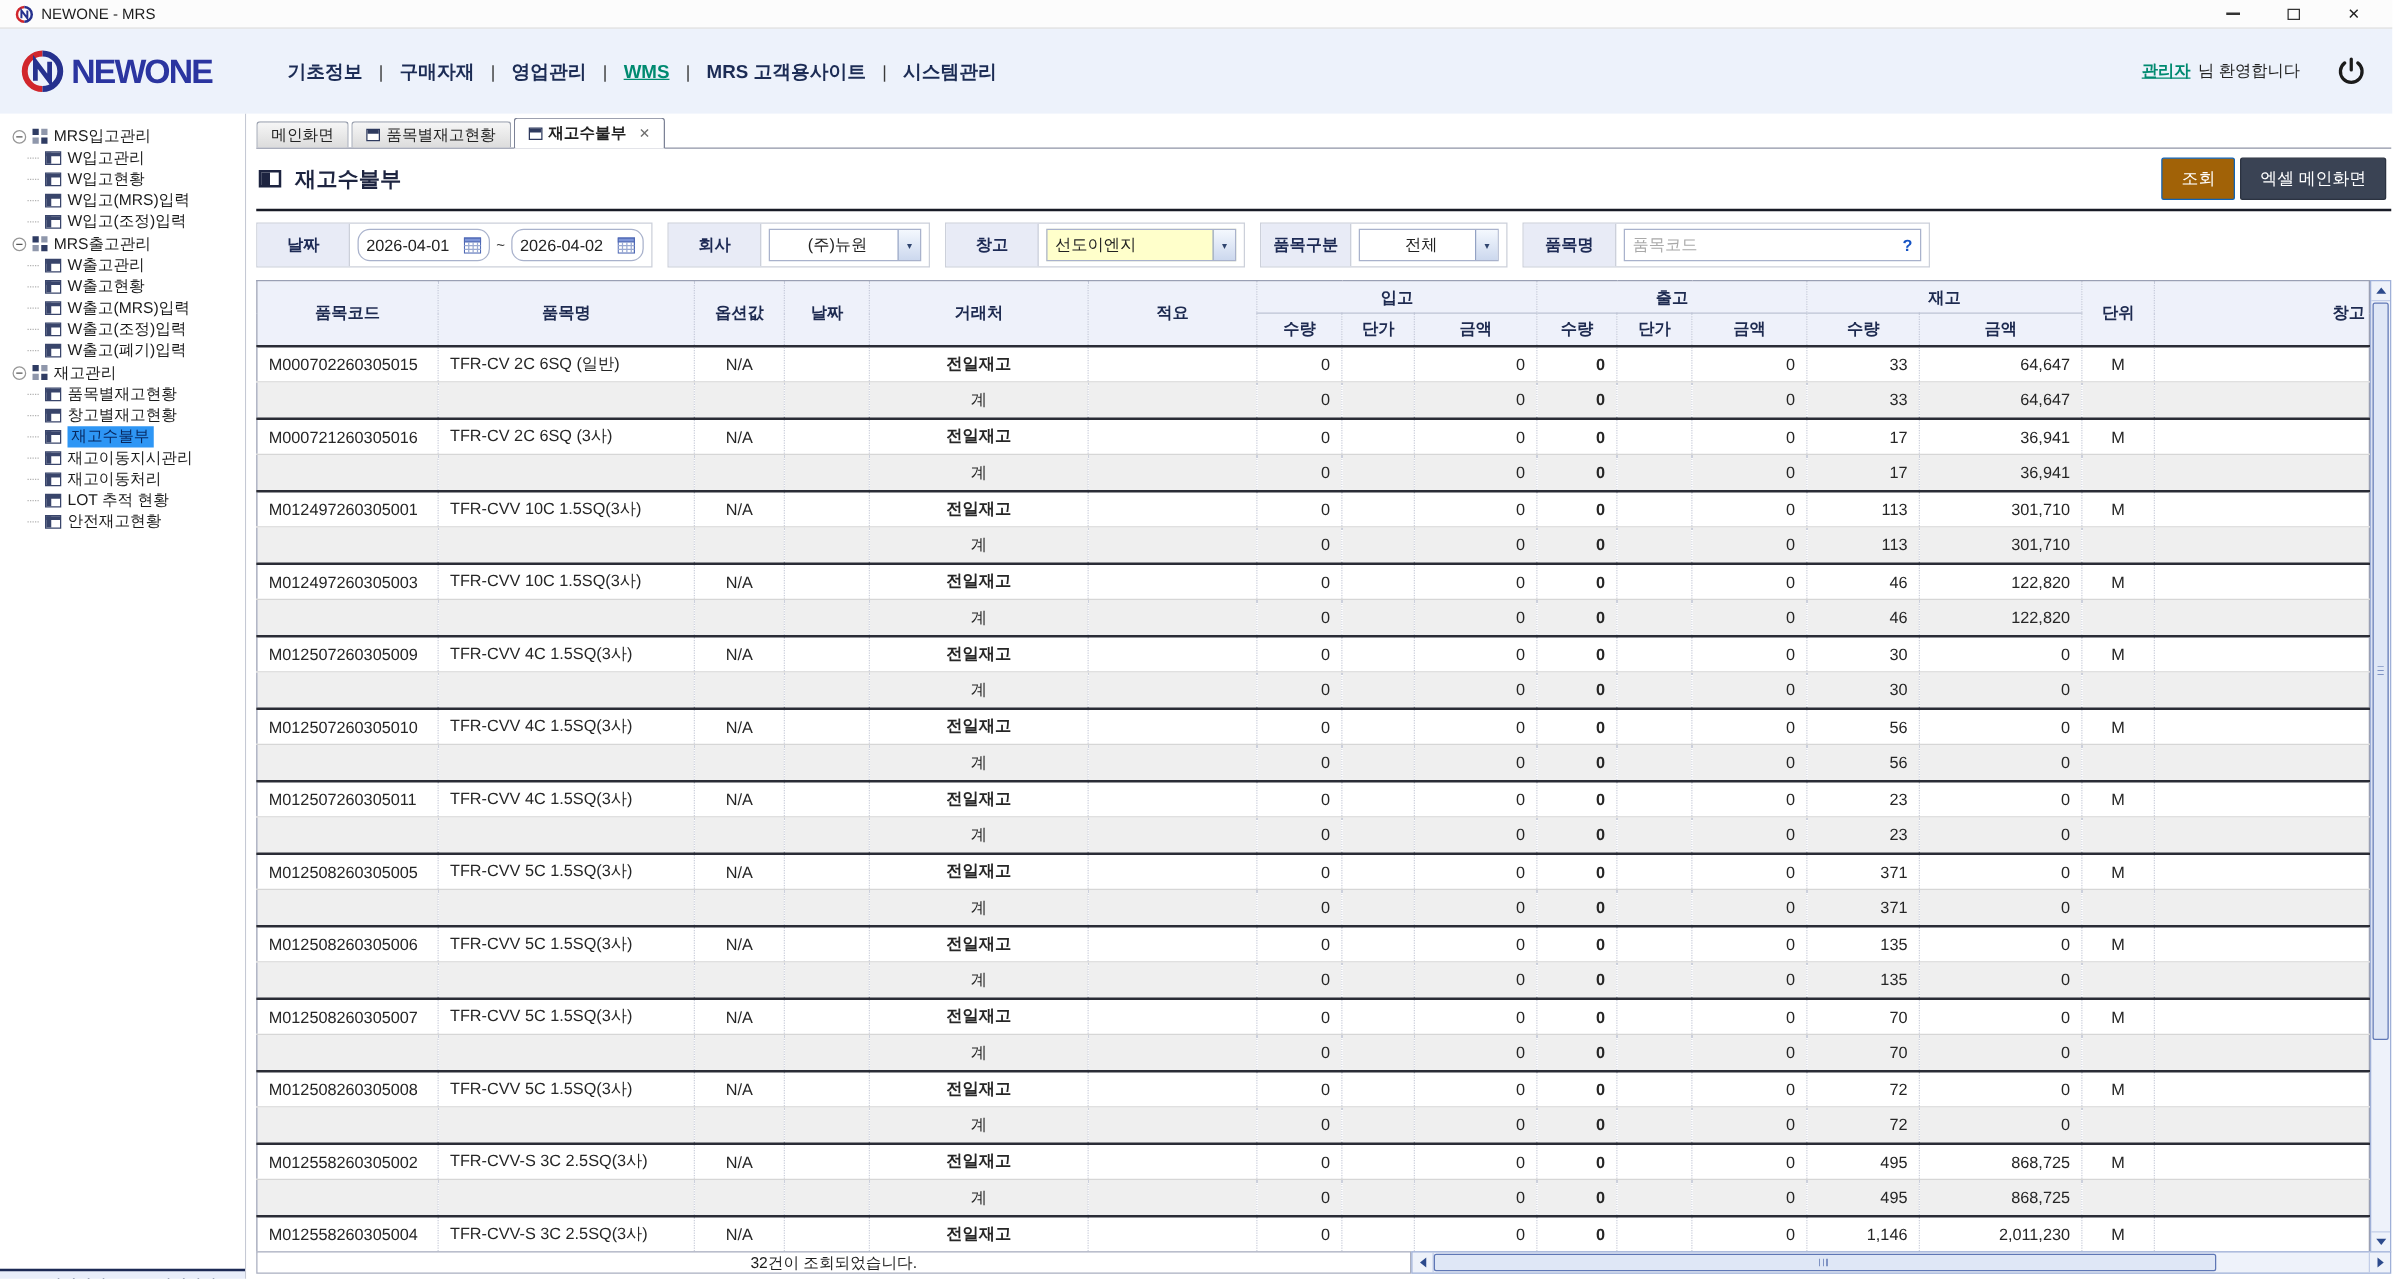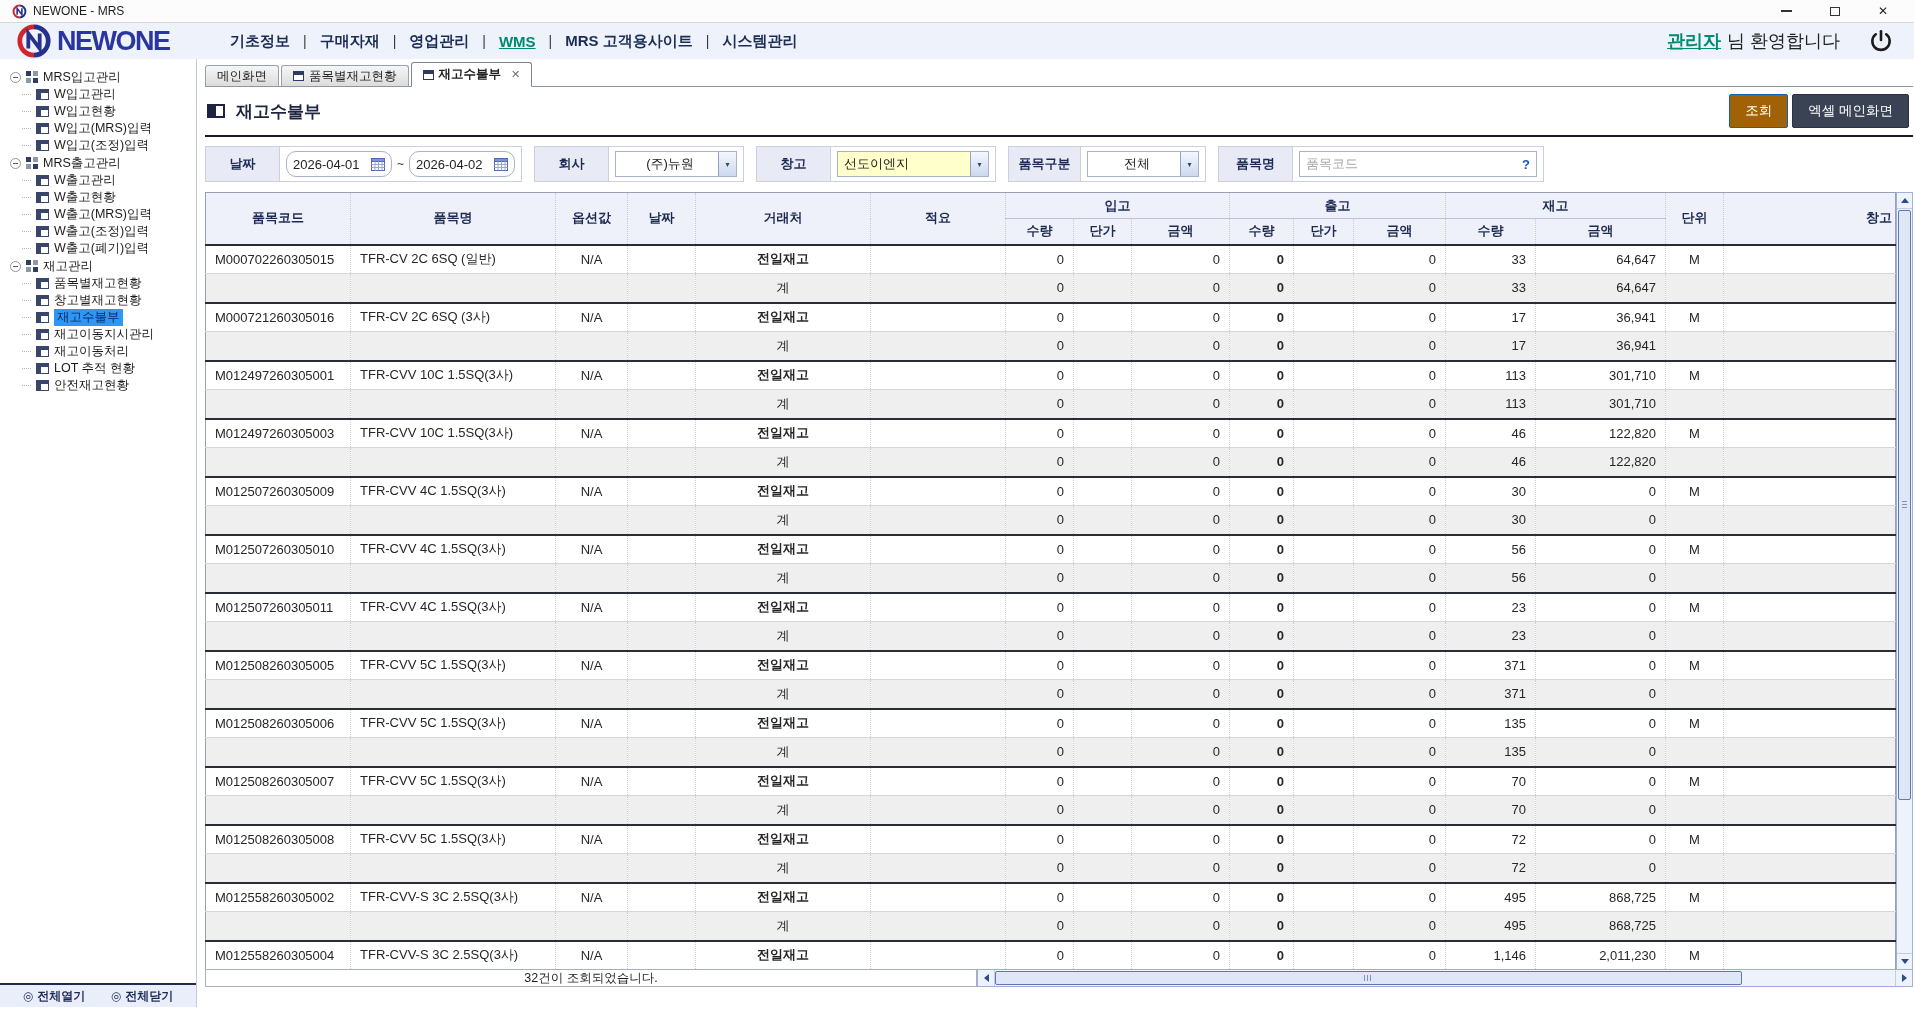--- a/index.html
+++ b/index.html
@@ -9,29 +9,29 @@
   
   .titlebar { height:23px; background:#fcfcfc; border-bottom:1px solid #d9d9d9;
     display:flex; align-items:center; padding:0 12px; }
   .titlebar .ttext { font-size:12px; color:#1c1c1c; margin-left:6px; }
   .win-controls { margin-left:auto; display:flex; align-items:center; gap:38px; padding-right:14px; }
   .wc-min { width:11px; height:1.5px; background:#333; }
   .wc-max { width:10px; height:9px; border:1.5px solid #333; }
   .wc-close { font-size:12px; color:#222; line-height:1; }
 
   
-  .app-header { height:36px; background:#edf2fb; display:flex; align-items:center; padding:0 20px 0 16px; }
+  .app-header { height:68px; background:#edf2fb; display:flex; align-items:center; padding:0 20px 0 16px; }
   .logo { display:flex; align-items:center; gap:5px; width:188px; }
   .logo-text { font-size:27px; font-weight:800; color:#2b35a0; letter-spacing:-1.5px; }
   .top-menu { margin-left:26px; display:flex; align-items:center; gap:13px;
     font-size:15px; font-weight:700; color:#1c2c55; }
   .menu-item { cursor:default; }
   .menu-item.active { color:#008a70; text-decoration:underline; }
   .menu-sep { color:#3a3a3a; font-weight:400; font-size:14px; }
-  .user-area { margin-left:auto; display:flex; align-items:center; gap:6px; font-size:18px; color:#222; }
+  .user-area { margin-left:auto; display:flex; align-items:center; gap:6px; font-size:13px; color:#222; }
   .user-link { color:#008a70; text-decoration:underline; font-weight:700; }
   .power-btn { margin-left:22px; display:flex; align-items:center; }
 
   
   .app-body { display:flex; height:948px; }
   .sidebar { width:197px; border-right:1px solid #c5c9d4; background:#fff;
     display:flex; flex-direction:column; }
   .side-title { text-align:center; font-weight:700; color:#1d2a4f; font-size:14.5px;
     padding:13px 0 11px; border-bottom:1px solid #b9bfcc; }
   .tree { flex:1; padding:9px 3px 0 6px; overflow:hidden; font-size:12.5px; color:#1b1b1b; }
@@ -130,21 +130,21 @@
     border-radius:2px; position:relative; }
   .v-thumb::after { content:''; position:absolute; top:50%; left:3px; right:3px; height:8px;
     margin-top:-4px; background:repeating-linear-gradient(#7f93c4 0 1px,transparent 1px 3px); }
   .v-spacer { flex:1; }
   .tri-up { width:0; height:0; border:4px solid transparent; border-bottom:5px solid #2c4a8c; margin-top:-4px; }
   .tri-dn { width:0; height:0; border:4px solid transparent; border-top:5px solid #2c4a8c; margin-bottom:-4px; }
   .tri-lf { width:0; height:0; border:4px solid transparent; border-right:5px solid #2c4a8c; margin-left:-4px; }
   .tri-rt { width:0; height:0; border:4px solid transparent; border-left:5px solid #2c4a8c; margin-right:-4px; }
 
   .bottom-row { display:flex; height:18px; margin-top:-1px; align-items:stretch; }
-  .status-box { width:772px; flex:none; border:1px solid #a9aec0; background:#fff;
+  .status-box { width:924px; flex:none; border:1px solid #a9aec0; background:#fff;
     display:flex; align-items:center; justify-content:center; font-size:12.5px; color:#1e1e1e; }
   .hscroll { flex:1; border:1px solid #9fb0d8; background:#eef2fa; display:flex; align-items:stretch; }
   .h-arrow { width:17px; flex:none; display:flex; align-items:center; justify-content:center; }
   .h-arrow.lf { border-right:1px solid #c2cde8; }
   .h-arrow.rt { border-left:1px solid #c2cde8; margin-left:auto; }
   .h-thumb { width:80%; margin:1px 0; background:#dfe7f6; border:1px solid #5f77b5;
     border-radius:2px; position:relative; }
   .h-thumb::after { content:''; position:absolute; left:50%; top:3px; bottom:3px; width:9px;
     margin-left:-5px; background:repeating-linear-gradient(90deg,#7f93c4 0 1px,transparent 1px 3px); }
 </style>

